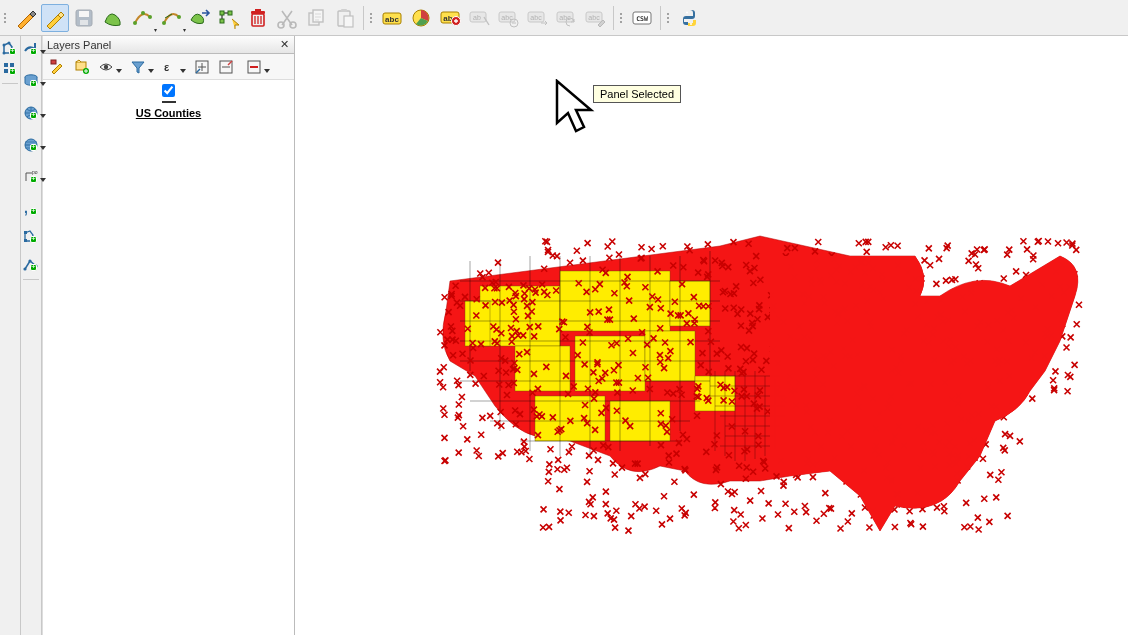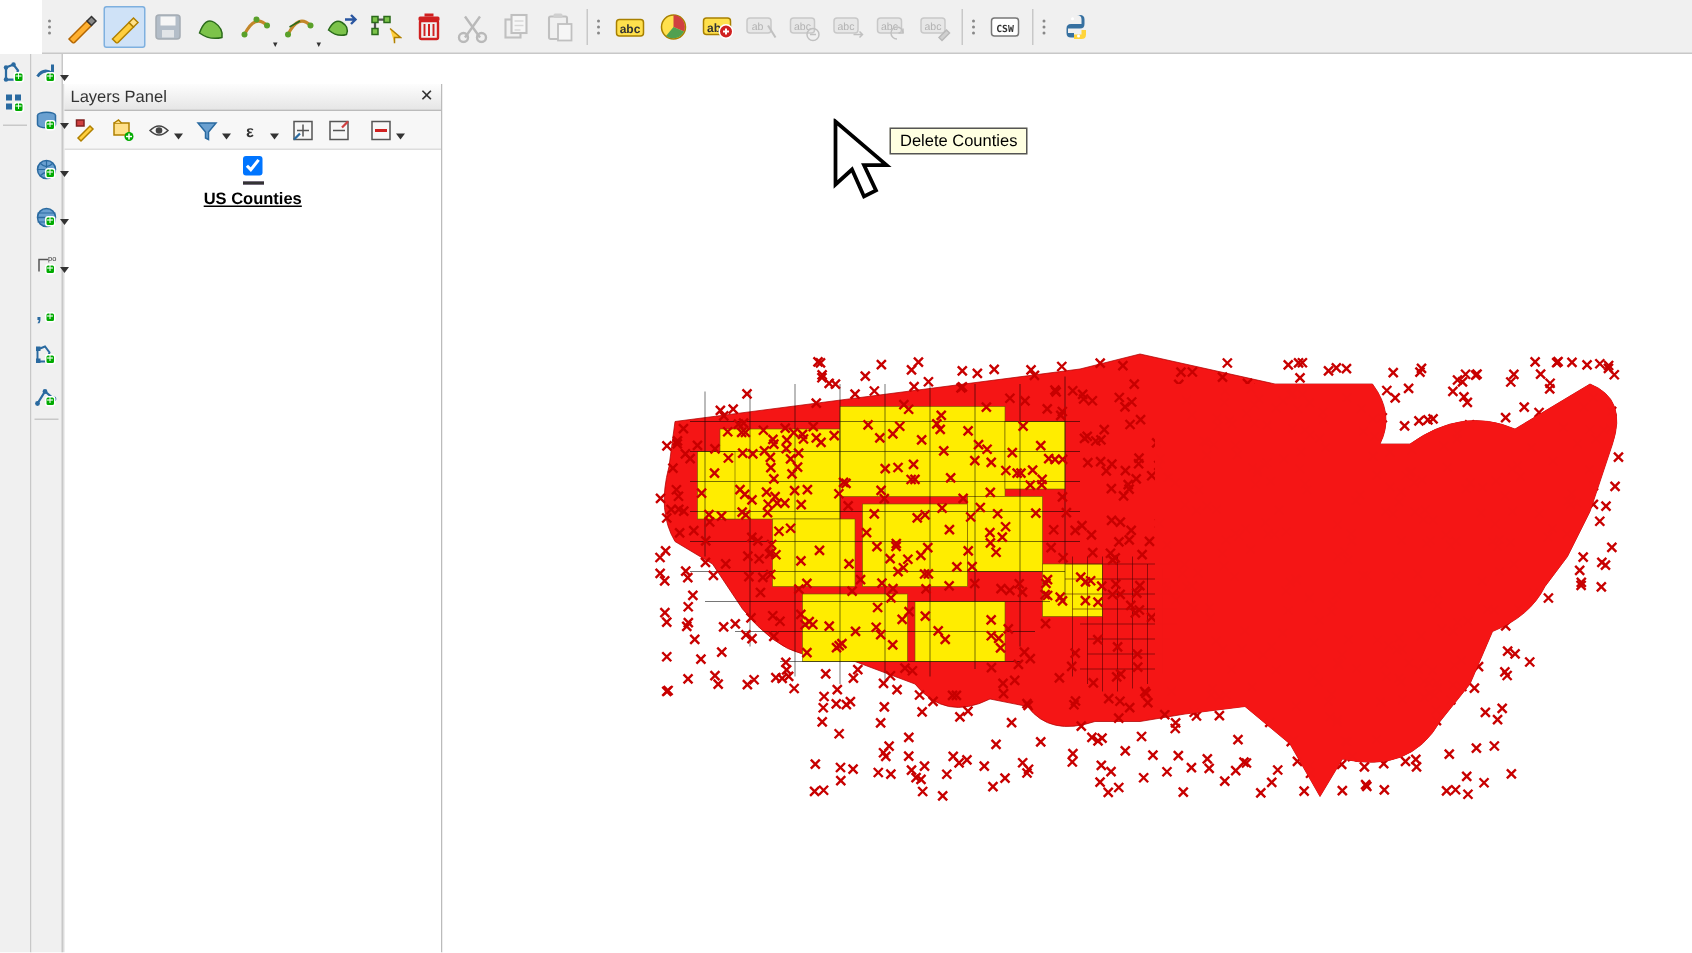--- a/index.html
+++ b/index.html
@@ -3,21 +3,21 @@
 <meta charset="utf-8">
 <style>
   * { box-sizing: border-box; }
   html, body { margin:0; padding:0; width:1128px; height:635px;
     font-family: "Segoe UI", Tahoma, sans-serif; font-size:11px;
     background:#fff; overflow:hidden; }
   .root { width:1128px; height:635px; display:flex; flex-direction:column; }
 
   
   .top-toolbar { height:36px; background:#f0f0f0; border-bottom:1px solid #c8c8c8;
-    display:flex; align-items:center; padding:0 2px; gap:1px;margin-left:28px; }
+    display:flex; align-items:center; padding:0 2px; gap:1px; }
   .tb-grip { width:5px; height:24px; display:flex; flex-direction:column;
     justify-content:center; gap:2px; margin:0 2px; }
   .tb-grip span{ width:2px;height:2px;background:#888;border-radius:1px;}
   .tb-sep { width:1px; height:24px; background:#c8c8c8; margin:0 3px; }
   .tbtn { width:28px; height:28px; display:flex; align-items:center;
     justify-content:center; border:1px solid transparent; border-radius:2px;
     background:transparent; cursor:pointer; position:relative; }
   .tbtn.active { background:#cfe2f7; border-color:#7eb0df; }
   .tbtn.disabled { opacity:.45; cursor:default; }
   .tbtn.drop::after{ content:"▾"; font-size:6px; color:#333;
@@ -38,21 +38,21 @@
     display:flex; flex-direction:column; align-items:center; gap:2px; padding-top:4px;}
   .vbtn { width:18px; height:18px; display:flex;align-items:center;justify-content:center;
     position:relative; cursor:pointer;}
   .vbtn.drop::after{content:"";border-left:3px solid transparent;
     border-right:3px solid transparent;border-top:4px solid #333;
     position:absolute;right:-6px;bottom:4px;}
   .vbtn svg{width:16px;height:16px;}
 
   
   .layers-panel { width:253px; background:#fff; border-right:1px solid #bbb;
-    border-left:1px solid #ddd; display:flex; flex-direction:column;margin-top:20px; }
+    border-left:1px solid #ddd; display:flex; flex-direction:column; }
   .lp-title { height:18px; background:linear-gradient(#fdfdfd,#e6e6e6);
     border-bottom:1px solid #bbb; display:flex; align-items:center;
     padding:0 2px 0 4px; font-size:11px; color:#333;}
   .lp-title .close{ margin-left:auto; width:15px;height:14px;
     display:flex;align-items:center;justify-content:center;
     border:1px solid transparent;font-size:11px;line-height:1;cursor:pointer;}
   .lp-toolbar{ height:26px; display:flex; align-items:center; gap:2px;
     padding:0 4px; border-bottom:1px solid #ddd; background:#f7f7f7;}
   .lpbtn{width:22px;height:22px;display:flex;align-items:center;justify-content:center;
     cursor:pointer;position:relative;}
@@ -1284,21 +1284,21 @@
               <path d="M551.9849108367628 50.54899691358025 L557.9849108367628 56.54899691358025 M551.9849108367628 56.54899691358025 L557.9849108367628 50.54899691358025"></path>
               <path d="M503.6282578875172 120.6795696159122 L509.6282578875172 126.6795696159122 M503.6282578875172 126.6795696159122 L509.6282578875172 120.6795696159122"></path>
               <path d="M27.946502057613166 122.48709705075446 L33.946502057613166 128.48709705075447 M27.946502057613166 128.48709705075447 L33.946502057613166 122.48709705075446"></path>
             </g>
 
           <path d="M350 55 L495 55 Q510 75 500 95 L520 95 Q555 70 590 85 L640 55 Q665 65 655 95 L640 140 L625 170 L610 190 Q600 210 575 220 L560 255 L540 280 Q520 315 475 305 L460 330 L440 295 L410 270 L370 275 L350 270 Z" fill="#f51515" opacity="0.98"></path>
         </svg>
       </div>
 
       <div class="tooltip">
-        <span>Delete Counties</span>
+        <span>Panel Selected</span>
       </div>
 
       <div class="cursor-overlay">
         <svg viewBox="0 0 52 58">
             <path d="M4 2 L4 44 L15 34 L23 52 L31 48 L23 31 L38 31 Z" fill="#fff" stroke="#000" stroke-width="2.5"></path>
           </svg>
       </div>
     </div>
 
   </div>

